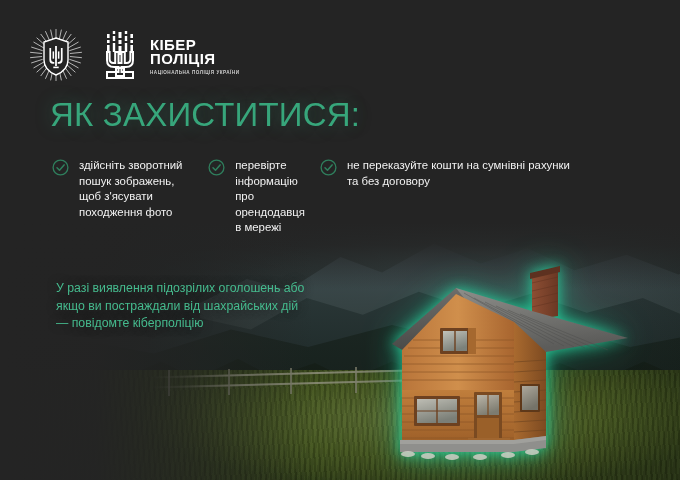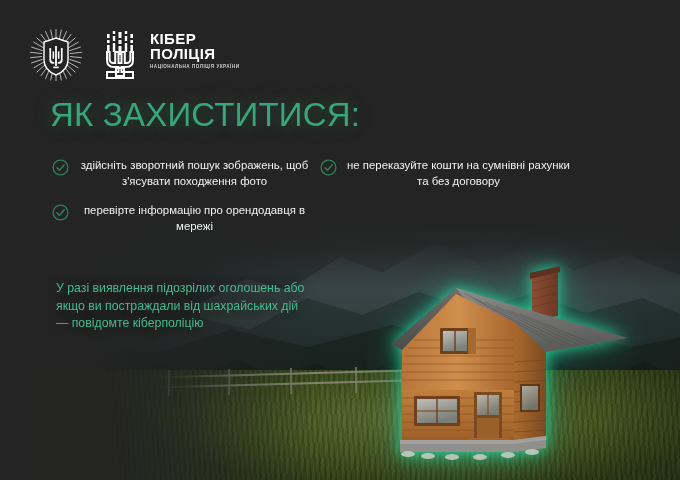--- a/index.html
+++ b/index.html
@@ -109,21 +109,21 @@
             drop-shadow(0 0 16px rgba(30,200,150,.45));
   }
   .cabin svg { display: block; }
 
   
   .logos {
     position: absolute; left: 28px; top: 26px;
     display: flex; align-items: center; gap: 14px;
   }
   .emblem { width: 56px; height: 58px; }
-  .cyber-logo { display: flex; align-items: flex-start; gap: 8px; }
+  .cyber-logo { display: flex; align-items: center; gap: 8px; }
   .cyber-mark { width: 44px; height: 52px; }
   .cyber-words { padding-top: 3px; }
   .cyber-words .l1, .cyber-words .l2 {
     color: #ffffff;
     font-weight: bold;
     font-size: 15px;
     line-height: 14.5px;
     letter-spacing: .4px;
   }
   .cyber-words .sub {
@@ -141,21 +141,21 @@
     color: #37a67b;
     font-size: 33px;
     font-weight: normal;
     letter-spacing: .2px;
     text-shadow: 0 0 18px rgba(48,160,118,.35);
   }
 
   
   .col {
     position: absolute;
-    display: flex; flex-direction: column; text-align: center;
+    display: flex; flex-direction: row;
   }
   .col-left  { left: 52px;  top: 158px; width: 258px; gap: 14px; }
   .col-right { left: 320px; top: 158px; width: 250px; gap: 20px; }
   .bullet { display: flex; align-items: flex-start; gap: 10px; }
   .check {
     flex: 0 0 auto;
     width: 17px; height: 17px;
     margin-top: 1px;
   }
   .bullet-text {

